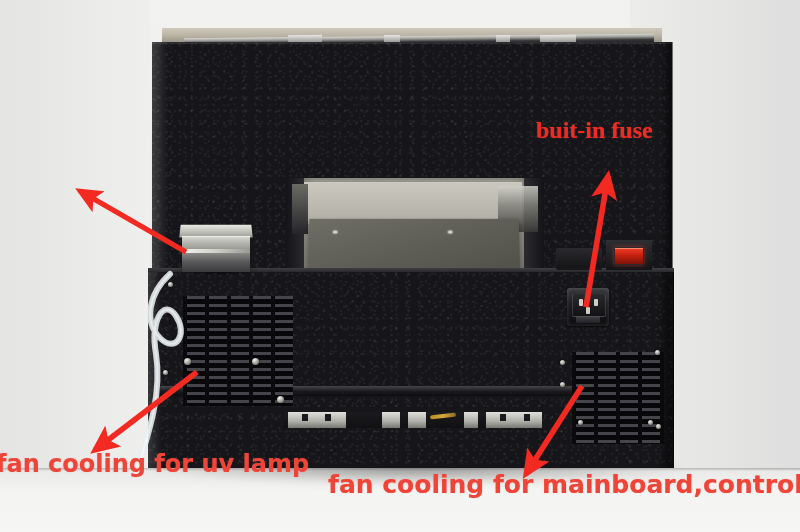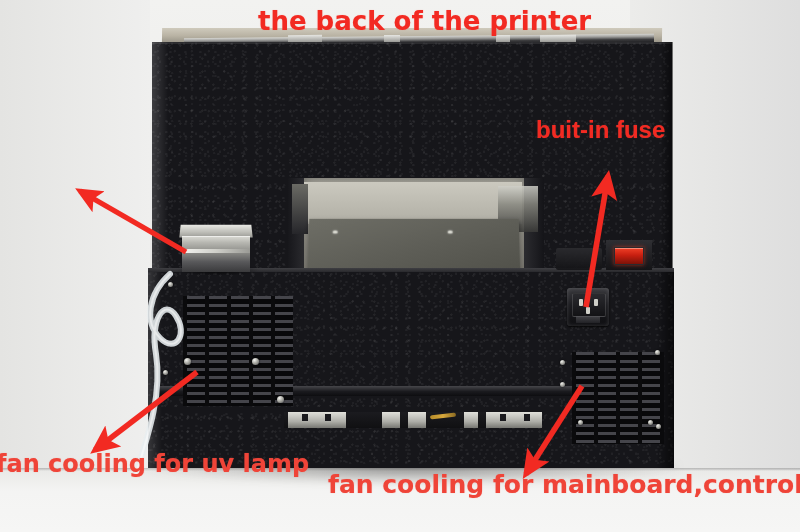--- a/index.html
+++ b/index.html
@@ -294,21 +294,21 @@
     left:258px;top:8px;font-size:26px;
     font-family:"DejaVu Sans", sans-serif;
   }
   #label-water-cooling{
     left:16px;top:152px;font-size:27px;
     font-family:"Liberation Serif", serif;
     color:#ee2b22;
   }
   #label-fuse{
     left:536px;top:118px;font-size:24px;
-    font-family:Liberation Sans, sans-serif;
+    font-family:Liberation Serif, serif;
   }
   #label-uv-lamp{
     left:-4px;top:452px;font-size:24px;
     font-family:"DejaVu Sans", sans-serif;
     color:#ef4438;
   }
   #label-mainboard{
     left:328px;top:472px;font-size:25px;
     font-family:"DejaVu Sans", sans-serif;
     color:#ef4438;
@@ -439,21 +439,20 @@
 
     <line x1="186" y1="252" x2="80" y2="191" stroke="#f22a22" stroke-width="5.2" marker-end="url(#ah)"></line>
 
     <line x1="586" y1="307" x2="608" y2="176" stroke="#f22a22" stroke-width="5.6" marker-end="url(#ah)"></line>
 
     <line x1="197" y1="372" x2="95" y2="450" stroke="#f22a22" stroke-width="5.6" marker-end="url(#ah)"></line>
 
     <line x1="582" y1="386" x2="526" y2="474" stroke="#f22a22" stroke-width="5.6" marker-end="url(#ah)"></line>
   </svg>
 
-  <div class="ann-label" id="label-back-of-printer">the back of the printer</div>
 
 
   <div class="ann-label" id="label-fuse">buit-in fuse</div>
 
   <div class="ann-label" id="label-uv-lamp">fan cooling for uv lamp</div>
 
   <div class="ann-label" id="label-mainboard">fan cooling for mainboard,controll board</div>
 
 </div>
 

